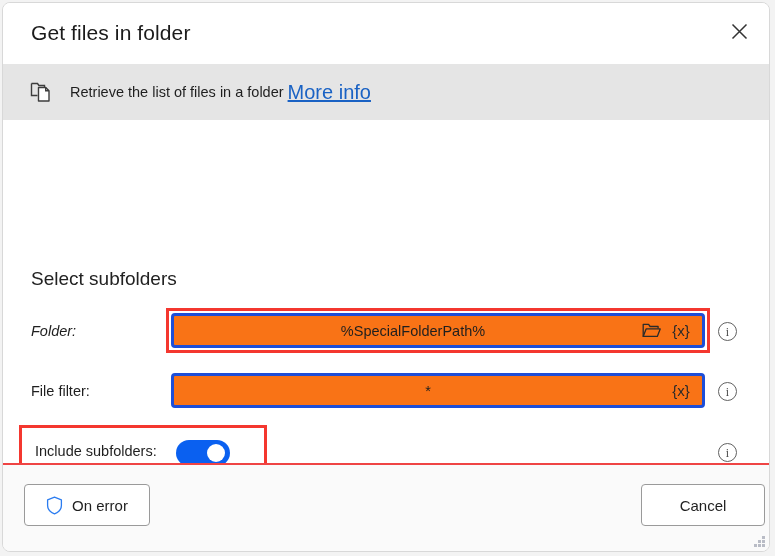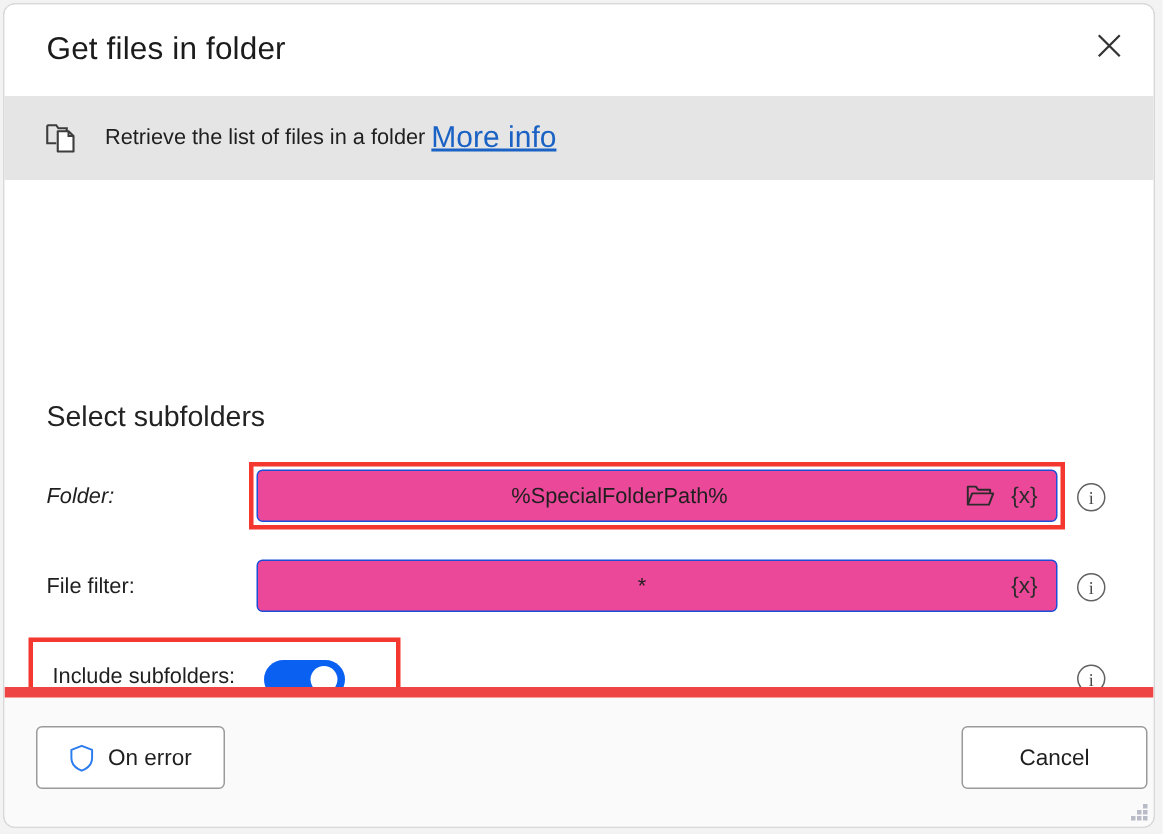--- a/index.html
+++ b/index.html
@@ -108,22 +108,22 @@
   .row-label {
     position: absolute;
     font-size: 14.5px;
     color: #1f1f1f;
   }
 
   
   .field {
     position: absolute;
     box-sizing: border-box;
-    background: #ec4899;
-    border: 1px solid #1d4ed8;
+    background: #f97316;
+    border: 3px solid #1d4ed8;
     border-radius: 4px;
     display: flex;
     align-items: center;
   }
   .field-value {
     flex: 1 1 auto;
     font-size: 14.5px;
     color: #1f1f1f;
     padding-left: 12px;
     white-space: nowrap;
@@ -195,21 +195,21 @@
     height: 18px;
     border-radius: 50%;
     background: #ffffff;
   }
 
   
   .footer {
     flex: 0 0 86px;
     position: relative;
     background: #fafafa;
-    border-top: 7px solid #ef4444;
+    border-top: 2px solid #ef4444;
   }
   .btn {
     position: absolute;
     box-sizing: border-box;
     border-radius: 4px;
     display: flex;
     align-items: center;
     justify-content: center;
     font-size: 15px;
     cursor: pointer;

